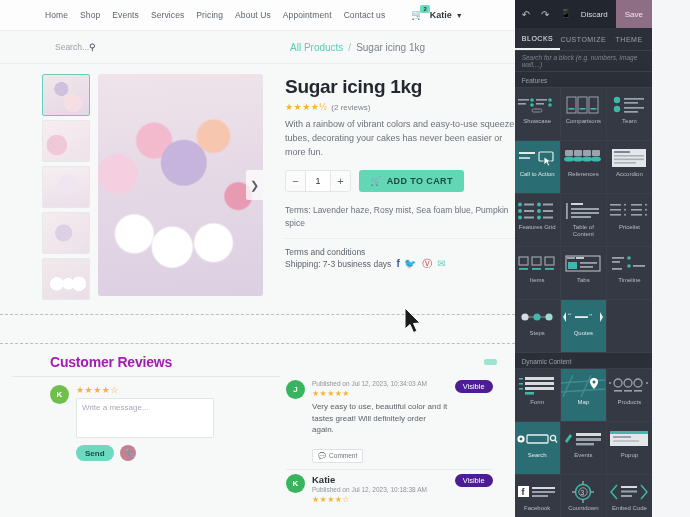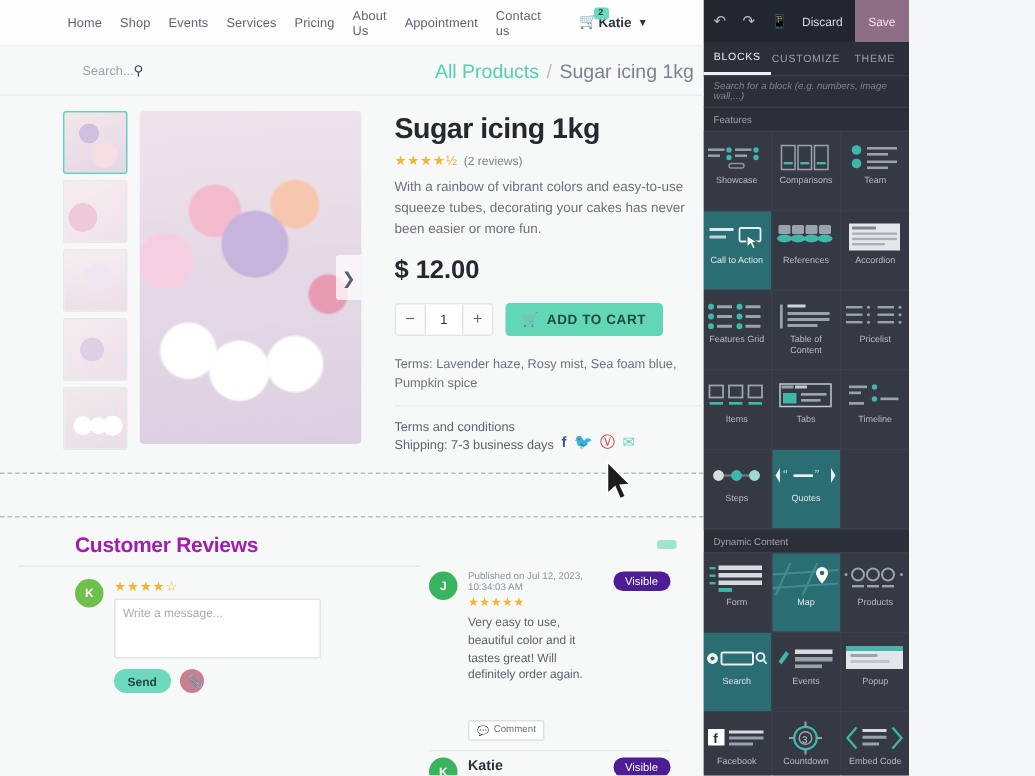--- a/index.html
+++ b/index.html
@@ -2,41 +2,41 @@
 <html><head>
 <meta charset="utf-8">
 <style>
   html,body{margin:0;padding:0;}
   body{
     width:690px;height:517px;overflow:hidden;
     font-family:"Liberation Sans", sans-serif;
     background:#f5f6f7;
     -webkit-font-smoothing:antialiased;
   }
-  .screen{position:relative;width:606px;height:517px;display:flex;}
+  .screen{position:relative;width:652px;height:517px;display:flex;}
 
   
   .site{position:relative;width:545px;height:517px;background:#f7f8f8;overflow:hidden;}
 
   .topnav{height:30px;background:#fdfdfd;display:flex;align-items:center;border-bottom:1px solid #eceeef;}
   .topnav .links{display:flex;align-items:center;gap:12px;margin-left:45px;}
   .topnav .links a{font-size:8.5px;color:#5c6470;text-decoration:none;letter-spacing:.1px;}
   .cartwrap{position:relative;margin-left:14px;display:flex;align-items:center;}
   .cart-ico{font-size:10px;color:#4a515c;line-height:1;}
   .cart-badge{position:absolute;left:9px;top:-5px;background:#6fd9c0;color:#15443a;font-size:6px;
     font-weight:bold;padding:0 2px;border-radius:2px;line-height:8px;min-width:6px;text-align:center;}
   .userbox{margin-left:auto;margin-right:52px;display:flex;align-items:center;gap:4px;}
   .userbox .uname{font-size:9px;font-weight:bold;color:#2f3640;}
   .caret{font-size:7px;color:#2f3640;}
 
   .searchrow{height:32px;display:flex;align-items:center;background:#f7f8f8;border-bottom:1px solid #ececec;}
   .searchbox{margin-left:55px;width:210px;display:flex;align-items:center;}
   .searchbox .ph{font-size:8.5px;color:#9aa2ab;}
   .searchbox .mag{font-size:9px;color:#3b4350;}
-  .crumbs{margin-left:25px;font-size:13px;color:#7b838d;display:flex;gap:5px;align-items:center;justify-content:center;}
+  .crumbs{margin-left:25px;font-size:10px;color:#7b838d;display:flex;gap:5px;align-items:center;justify-content:center;}
   .crumbs .c1{color:#55cfb4;}
   .crumbs .sep{color:#b9bfc5;}
 
   
   .product{display:flex;padding:10px 0 0 0;}
   .thumbs{width:52px;margin-left:42px;display:flex;flex-direction:column;gap:4px;}
   .thumb{height:40px;border-radius:2px;border:1px solid #e6e8ea;background-size:cover;}
   .thumb.sel{border:1.5px solid #63cfc0;}
   .t1{background:
       radial-gradient(circle at 40% 35%, #cfc0e0 0 18%, transparent 19%),
@@ -118,21 +118,21 @@
     padding:3px 9px;cursor:pointer;font-family:"Liberation Sans", sans-serif;}
   .clip{background:#c77f92;color:#fff;border:none;border-radius:50%;width:16px;height:16px;font-size:8px;cursor:pointer;}
 
   .rv-right{flex:1;padding-left:6px;padding-right:10px;}
   .rv-item{padding:4px 0 6px;}
   .rv-item+.rv-item{border-top:1px solid #e8eaec;}
   .rv-top{display:flex;gap:7px;}
   .rv-name{font-size:9.5px;font-weight:bold;color:#2b3139;margin-bottom:1px;}
   .rv-date{font-size:6.5px;color:#8d949c;margin-bottom:2px;}
   .rv-stars{font-size:8px;color:#f5b431;letter-spacing:.4px;margin-bottom:3px;}
-  .rv-text{font-size:8px;line-height:1.45;color:#5b626b;margin-bottom:20px;}
+  .rv-text{font-size:8px;line-height:1.45;color:#5b626b;margin-bottom:8px;}
   .cmt{display:inline-flex;align-items:center;gap:3px;border:1px solid #dfe2e5;background:#fff;border-radius:2px;
     font-size:6.5px;color:#6d747c;padding:2px 5px;}
   .vis{background:#4c1d95;color:#fff;font-size:7.5px;border-radius:9px;padding:2px 8px;flex:0 0 auto;
     align-self:flex-start;margin-left:auto;}
 
   .cursor{position:absolute;left:403px;top:307px;width:20px;height:28px;pointer-events:none;}
 
   
   .panel{width:145px;height:517px;background:#2b2f38;color:#c9ced6;display:flex;flex-direction:column;}
   .p-top{height:28px;background:#22262e;display:flex;align-items:center;padding:0 0 0 7px;}
@@ -209,21 +209,20 @@
         <div class="arrow">❯</div>
       </div>
 
       <div class="pinfo">
         <div class="ptitle">Sugar icing 1kg</div>
         <div class="rating">
           <span class="stars">★★★★½</span>
           <span class="rev-count">(2 reviews)</span>
         </div>
         <p class="pdesc">With a rainbow of vibrant colors and easy-to-use squeeze tubes, decorating your cakes has never been easier or more fun.</p>
-        <div class="pprice">$ 12.00</div>
 
         <div class="buyrow">
           <div class="qty">
             <span>−</span>
             <span class="num">1</span>
             <span>+</span>
           </div>
           <button class="addcart">
             <span>🛒</span>
             <span>ADD TO CART</span>

